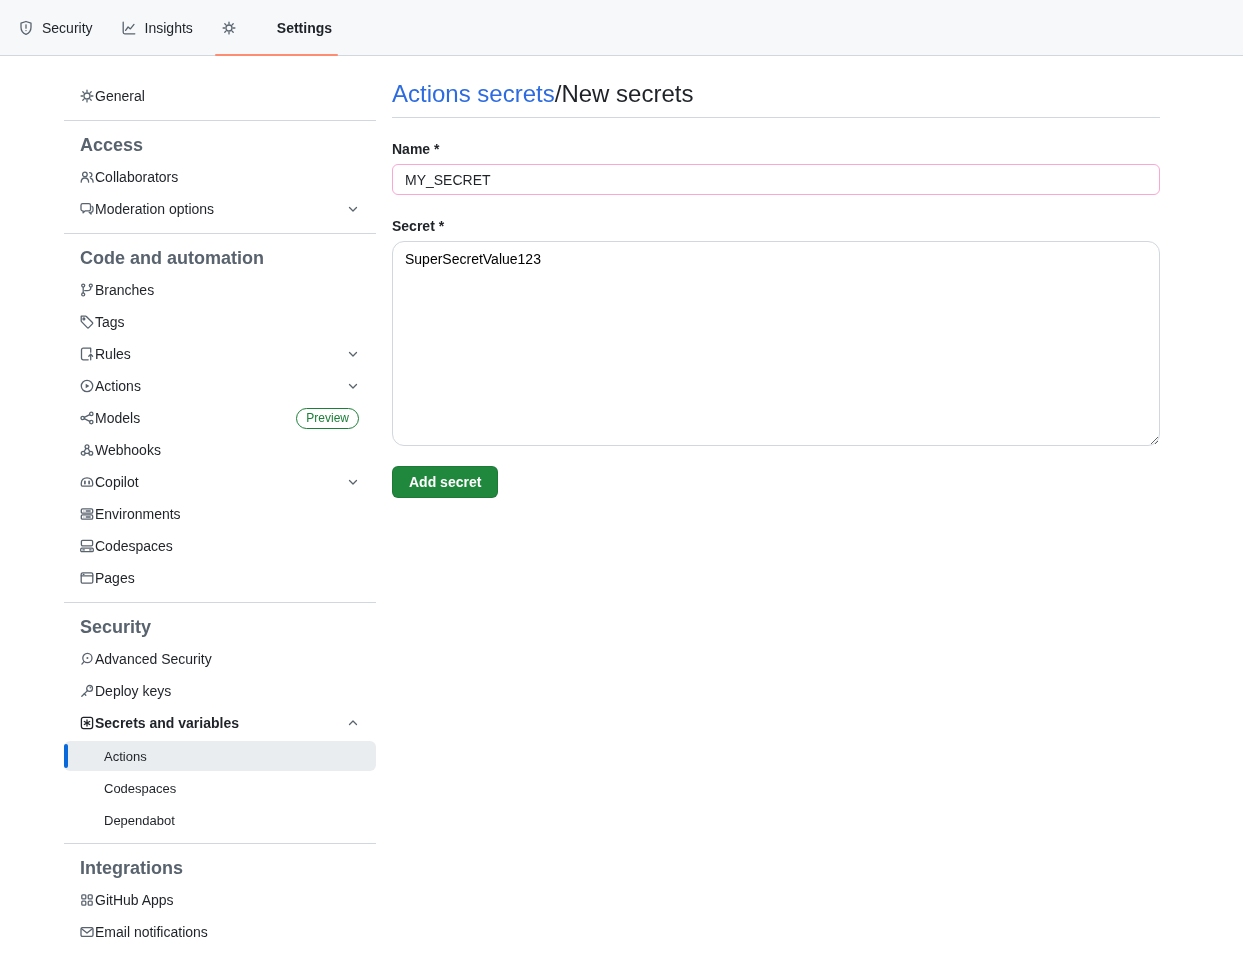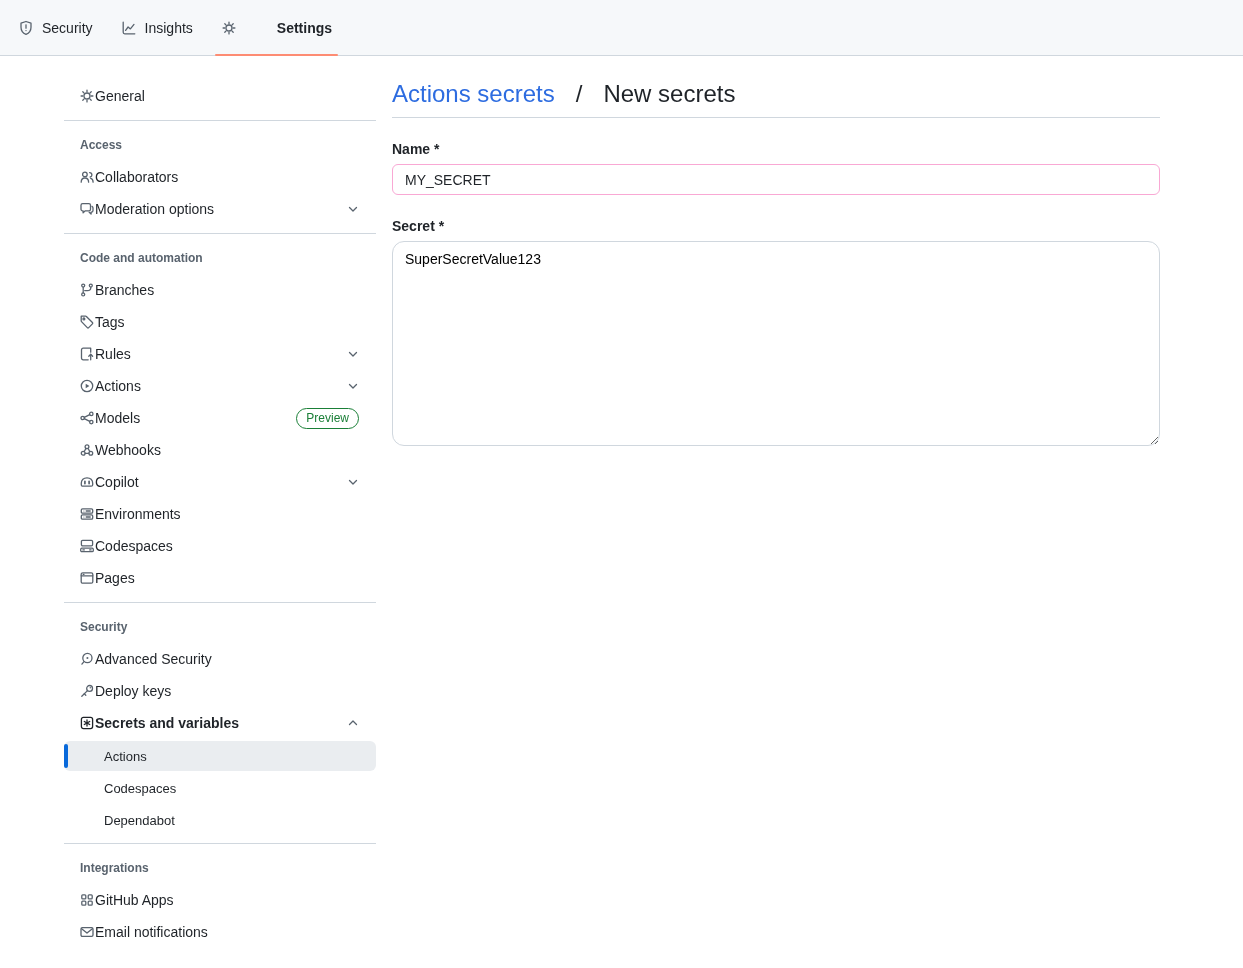--- a/index.html
+++ b/index.html
@@ -63,21 +63,21 @@
   .nav-item .n-icon { width: 16px; height: 16px; flex-shrink: 0; display: flex; }
   .nav-item .n-label { flex: 1; white-space: nowrap; }
   .nav-item .n-chev { width: 16px; height: 16px; display: flex; }
   .nav-item.bold .n-label { font-weight: 700; }
   .divider { border-top: 1px solid #d0d7de; margin: 8px 0; }
   .section-header {
     height: 32px;
     display: flex;
     align-items: center;
     padding: 0 16px;
-    font-size: 12px;
+    font-size: 18px;
     font-weight: 700;
     color: #59636e;
   }
   .sub-item {
     position: relative;
     height: 30px;
     margin: 2px 0;
     display: flex;
     align-items: center;
     padding-left: 40px;
@@ -106,21 +106,21 @@
   }
   
   .main {
     margin-left: 16px;
     padding-top: 24px;
     width: 768px;
   }
   .subhead {
     display: flex;
     align-items: baseline;
-    gap: 21px;
+    gap: 0;
     font-size: 24px;
     font-weight: 400;
     padding-bottom: 9px;
     border-bottom: 1px solid #d0d7de;
   }
   .subhead a {
     color: #2d6ce0;
     text-decoration: none;
     cursor: pointer;
   }
@@ -476,15 +476,18 @@
       <span>New secrets</span>
     </div>
 
     <form>
       <label class="form-label">Name *</label>
       <input type="text" class="text-input" value="MY_SECRET" style="">
 
       <label class="form-label">Secret *</label>
       <textarea class="secret-textarea" style="">SuperSecretValue123</textarea>
 
+      <div>
+        <button type="submit" class="btn-primary">Add secret</button>
+      </div>
     </form>
   </main>
 </div>
 
 </body></html>

